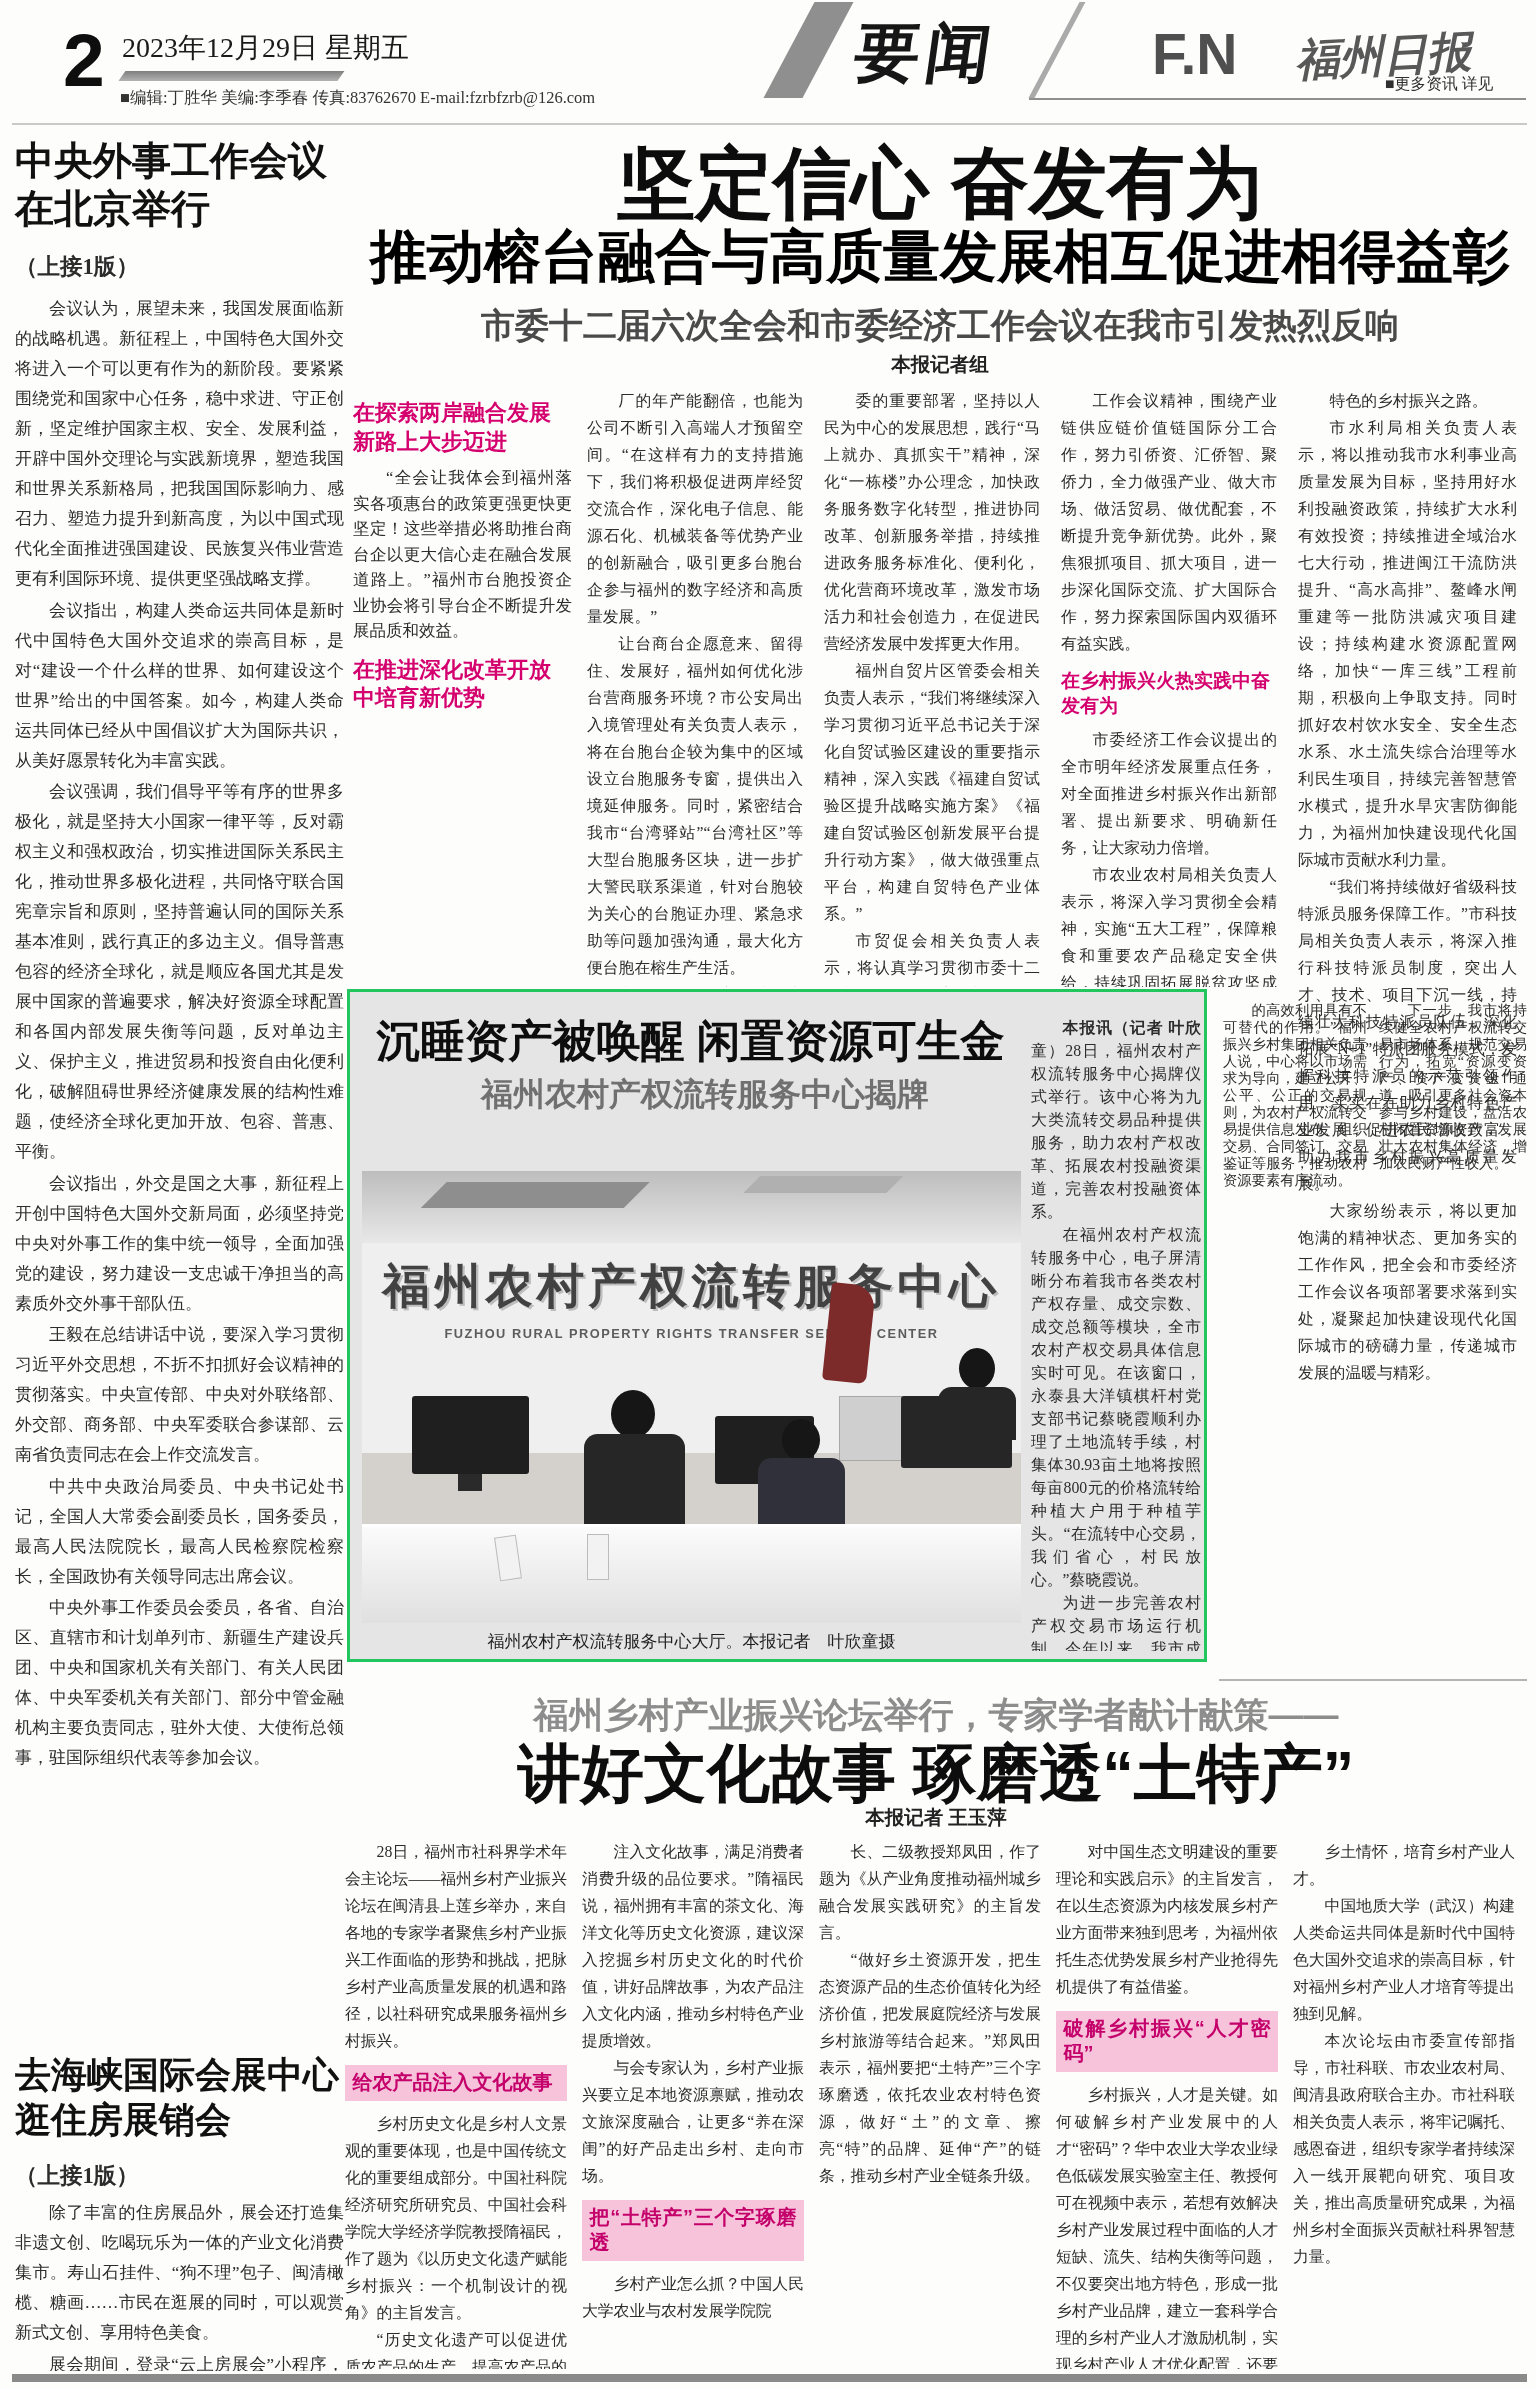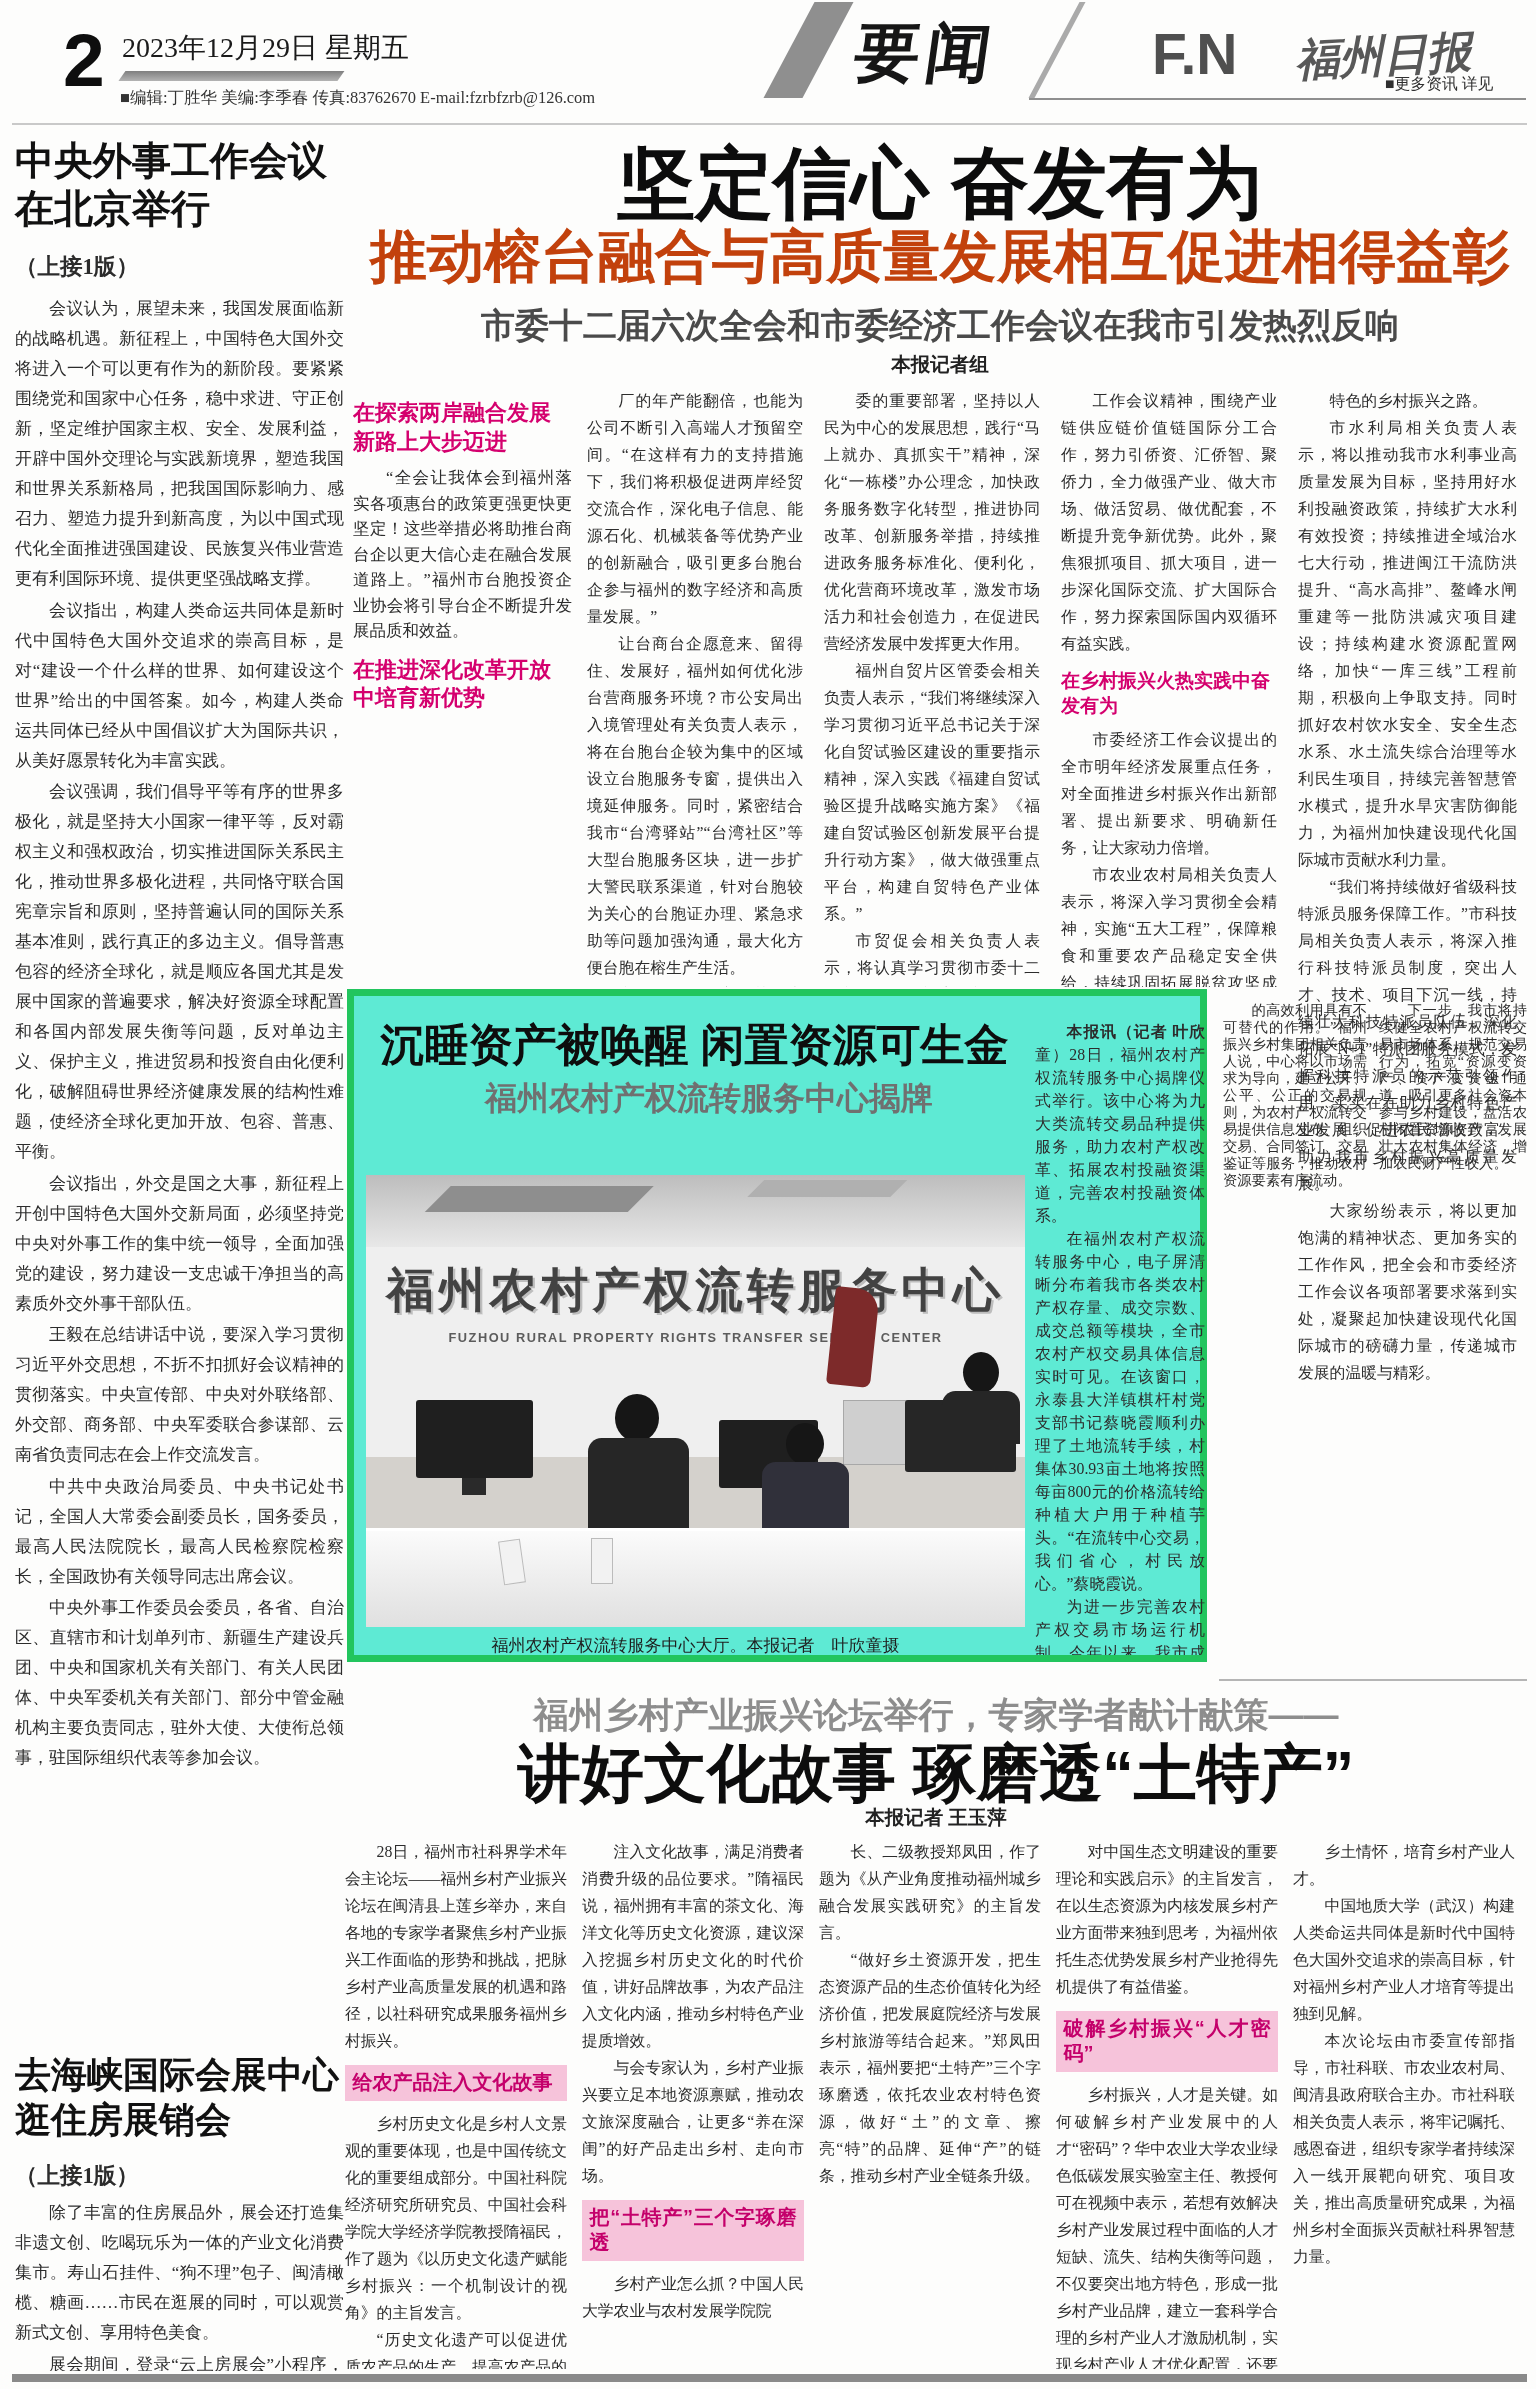--- a/index.html
+++ b/index.html
@@ -21,21 +21,21 @@
   
   .l-title{font-family:"Liberation Sans",sans-serif;font-weight:bold;color:#111;
            font-size:39px;line-height:48px;}
   .l-cont{font-weight:bold;font-size:22.5px;margin:18px 0 10.5px 0;}
   .l-body{font-size:17px;line-height:30px;}
   .l-body .para{margin-bottom:1.5px;}
   
   .m-col{font-size:15.8px;line-height:27px;}
   .m-col1{font-size:16.5px;line-height:25.5px;}
   
-  .pbox{position:absolute;border:7px solid #22c55e;background:#5eead4;}
+  .pbox{position:absolute;border:3px solid #22c55e;background:#e5e5e5;}
   .icol{font-size:15.8px;line-height:23px;}
   .icol .para:first-child::first-line{font-weight:bold;}
   .b-col{font-size:15.8px;line-height:27px;}
   .n-col{font-size:14.3px;line-height:17px;}
   
   .ph{position:absolute;background:#d8d8d8;overflow:hidden;}
   .ph *{position:absolute;}
   .mon{background:#1f1f1f;border-radius:3px;}
   .head{background:#161616;border-radius:50%;}
   .bodyshape{background:#262626;border-radius:13.5px 13.5px 0 0;}
@@ -77,21 +77,21 @@
   <div class="abs" style="left:15px;top:2052px;width:329px;">
     <div class="l-title" style="font-size:36px;line-height:45px;">去海峡国际会展中心逛住房展销会</div>
     <div class="l-cont">（上接1版）</div>
   </div>
   <div class="col l-body" style="left:15px;top:2198px;width:329px;height:173px;">
       <p class="para">除了丰富的住房展品外，展会还打造集非遗文创、吃喝玩乐为一体的产业文化消费集市。寿山石挂件、“狗不理”包子、闽清橄榄、糖画……市民在逛展的同时，可以观赏新式文创、享用特色美食。</p>
       <p class="para">展会期间，登录“云上房展会”小程序，参与“幸福有家 ‘跃’来‘跃’好”互动小游戏，市民有机会获得微波炉、拉杆箱、民宿体验券等礼品；翻阅电子会刊也可参与抽奖，有机会领取电烤箱、面膜、定制茶具等好礼。</p>
     </div>
 
   <div class="abs sans ctr" style="left:353px;top:132px;width:1174px;font-size:78px;font-weight:900;color:#0c0c0c;">坚定信心  奋发有为</div>
-  <div class="abs sans ctr" style="left:353px;top:219px;width:1174px;font-size:57px;font-weight:900;color:#c2410c;white-space:nowrap;">推动榕台融合与高质量发展相互促进相得益彰</div>
+  <div class="abs sans ctr" style="left:353px;top:219px;width:1174px;font-size:57px;font-weight:900;color:#000000;white-space:nowrap;">推动榕台融合与高质量发展相互促进相得益彰</div>
   <div class="abs sans ctr" style="left:353px;top:303px;width:1174px;font-size:34px;font-weight:bold;color:#4a4a4a;">市委十二届六次全会和市委经济工作会议在我市引发热烈反响</div>
   <div class="abs ctr" style="left:353px;top:351px;width:1174px;font-size:19.5px;font-weight:bold;color:#222;">本报记者组</div>
 
   <div class="col m-col1" style="left:353px;top:387px;width:219px;height:600px;">
     <div class="mag-sub">在探索两岸融合发展新路上大步迈进</div>
     <div>
         <p class="para">“全会让我体会到福州落实各项惠台的政策更强更快更坚定！这些举措必将助推台商台企以更大信心走在融合发展道路上。”福州市台胞投资企业协会将引导台企不断提升发展品质和效益。</p>
       </div>
     <div class="mag-sub">在推进深化改革开放中培育新优势</div>
 

